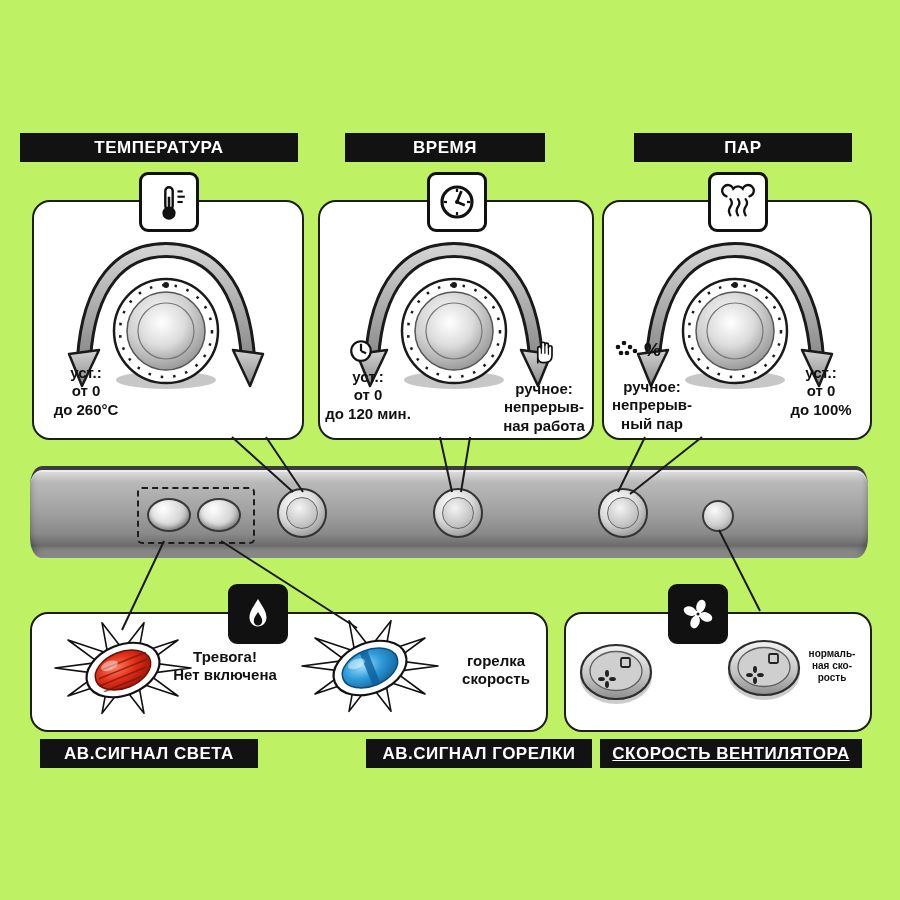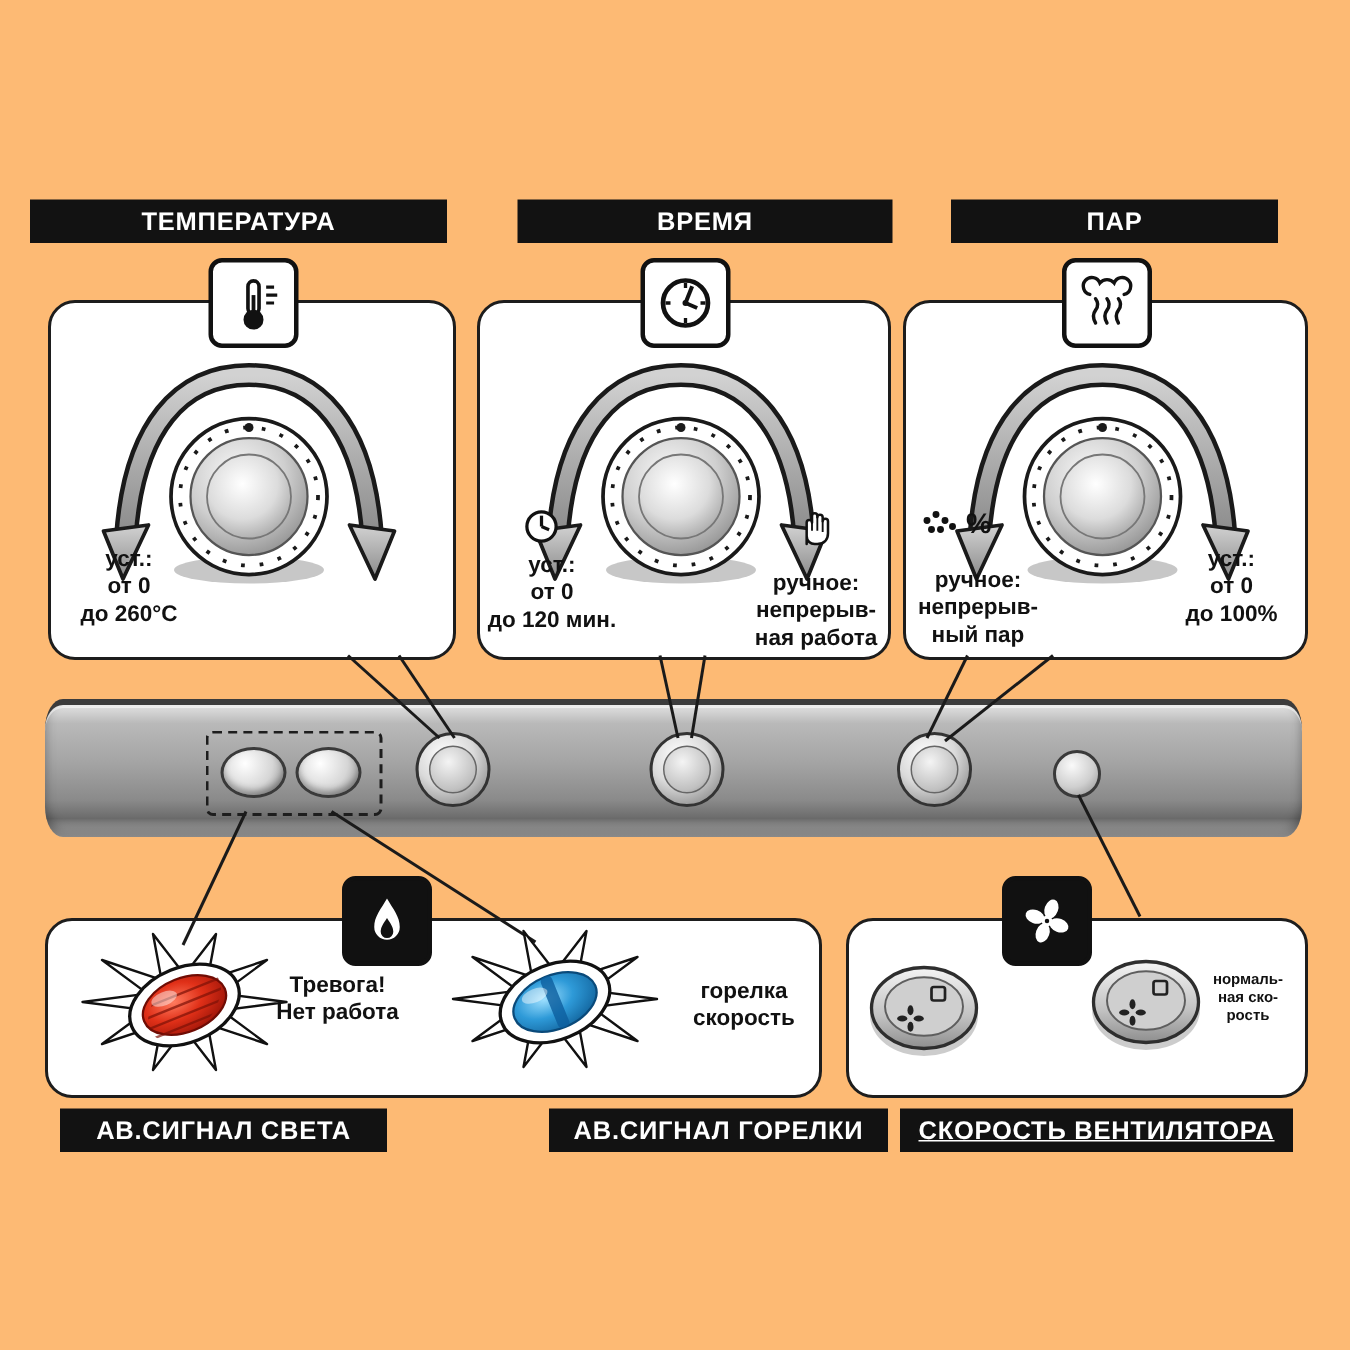--- a/index.html
+++ b/index.html
@@ -1,16 +1,16 @@
 <!DOCTYPE html>
 <html><head>
 <meta charset="utf-8">
 <style>
   html,body{margin:0;padding:0;background:#fff;}
-  .page{position:relative;width:900px;height:900px;background:#fdba74;overflow:hidden;
+  .page{position:relative;width:900px;height:900px;background:#bef264;overflow:hidden;
         font-family:"Liberation Sans",sans-serif;color:#111;}
   .hdr{position:absolute;height:29px;background:#121212;color:#fff;font-weight:bold;
        font-size:17px;letter-spacing:.5px;display:flex;align-items:center;justify-content:center;z-index:6;}
   .rbox{position:absolute;border:2.5px solid #1d1d1d;border-radius:18px;background:#fff;z-index:2;}
   .isq{position:absolute;width:54px;height:54px;background:#fff;border:3.5px solid #111;
        border-radius:9px;display:flex;align-items:center;justify-content:center;z-index:7;}
   .isq.dark{background:#111;}
   .txt{position:absolute;font-size:15px;font-weight:bold;line-height:1.22;text-align:center;
        white-space:pre-line;z-index:3;}
   .knob-svg{position:absolute;z-index:3;}
@@ -31,21 +31,21 @@
   .sbtn{position:absolute;width:28px;height:28px;border-radius:50%;z-index:3;
         background:radial-gradient(circle at 38% 30%,#fafafa,#cfcfcf 55%,#8c8c8c);border:2px solid #3a3a3a;}
   .ind-svg,.fanbtn-svg{position:absolute;z-index:5;}
 </style>
 </head>
 <body>
 
 <div class="page">
 
   <div class="hdr" style="left:20px;top:133px;width:278px;">ТЕМПЕРАТУРА</div>
-  <div class="hdr" style="left:345px;top:133px;width:250px;">ВРЕМЯ</div>
+  <div class="hdr" style="left:345px;top:133px;width:200px;">ВРЕМЯ</div>
   <div class="hdr" style="left:634px;top:133px;width:218px;">ПАР</div>
 
   <div class="rbox" style="left:32px;top:200px;width:268px;height:236px;"></div>
   <div class="rbox" style="left:318px;top:200px;width:272px;height:236px;"></div>
   <div class="rbox" style="left:602px;top:200px;width:266px;height:236px;"></div>
 
   <div class="isq" style="left:139px;top:172px;">
     <svg viewBox="0 0 36 36" width="38" height="38">
       <rect x="14.5" y="4" width="7" height="21" rx="3.5" fill="#fff" stroke="#111" stroke-width="2.3"></rect>
       <rect x="16.8" y="13" width="2.4" height="11" fill="#111"></rect>
@@ -235,21 +235,21 @@
       <g clip-path="url(#cred)" stroke="#7c1208" stroke-width="1.6" opacity="0.7">
         <line x1="56" y1="54" x2="114" y2="54"></line>
           <line x1="56" y1="61" x2="114" y2="61"></line>
         <line x1="56" y1="68" x2="114" y2="68"></line>
           <line x1="56" y1="75" x2="114" y2="75"></line>
       </g>
       <ellipse cx="74" cy="53" rx="9" ry="4.5" fill="#ffffff" opacity="0.45"></ellipse>
     </g>
   </svg>
   <div class="txt" style="left:164px;top:648px;width:122px;z-index:5;">Тревога!
-Нет работа</div>
+Нет включена</div>
 
   <svg class="ind-svg" style="left:285px;top:606px;" width="170" height="125" viewBox="0 0 170 125">
     <defs>
       <radialGradient id="gblue" cx="40%" cy="38%" r="75%">
         <stop offset="0" stop-color="#9fe0ff"></stop>
           <stop offset="0.45" stop-color="#2e9ad8"></stop>
           <stop offset="1" stop-color="#0d5a92"></stop>
       </radialGradient>
       <clipPath id="cblue">
           <ellipse cx="85" cy="62" rx="29" ry="18" transform="rotate(-22 85 62)"></ellipse>

